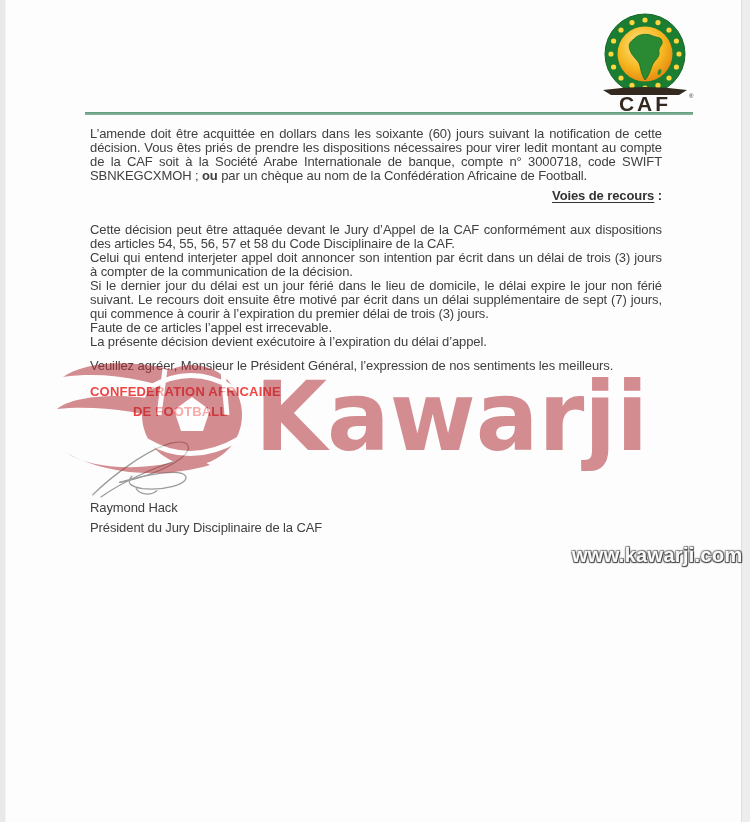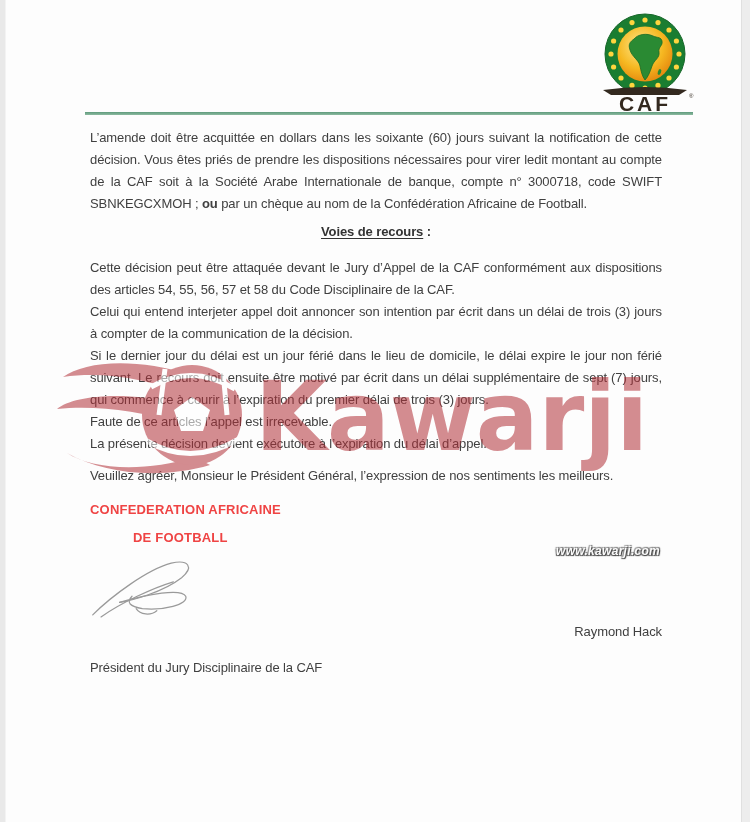--- a/index.html
+++ b/index.html
@@ -11,43 +11,43 @@
   .scan-edge{position:absolute;top:0;height:100%;}
   .scan-edge.left{left:0;width:5px;background:#e9e9e9;border-right:1px solid #f3f3f3;}
   .scan-edge.right{left:741px;width:9px;background:#ededed;border-left:1px solid #e0e0e0;}
 
   .logo{position:absolute;left:597px;top:13px;width:100px;height:100px;}
   .green-rule{position:absolute;left:85px;top:112px;width:608px;height:3px;
     background:linear-gradient(#5f9a7c,#8dbba1);}
 
   .doc-body{
     position:absolute;left:90px;top:127px;width:572px;
-    font-size:13px;line-height:22px;letter-spacing:-0.1px;
+    font-size:13px;line-height:14px;letter-spacing:-0.1px;
     color:#404040;text-align:justify;
   }
   .doc-body p{margin:0;}
   p.p1{margin-bottom:6px;}
-  p.recours{margin-bottom:14px;font-weight:bold;color:#333;text-align:center;}
+  p.recours{margin-bottom:20px;font-weight:bold;color:#333;text-align:right;}
   .recours .underlined{text-decoration:underline;text-underline-offset:2px;}
   p.closing{margin-top:10px;margin-bottom:12px;text-align:left;}
   p.org-line{font-weight:bold;color:#ef4444;text-align:left;letter-spacing:0.2px;}
   p.org-line.first{margin-bottom:6px;}
-  p.org-line.second{margin-bottom:6px;padding-left:43px;}
+  p.org-line.second{margin-bottom:16px;padding-left:43px;}
   .signature-block{position:relative;height:66px;margin-top:2px;}
   .signature-block svg{position:absolute;left:0px;top:2px;}
-  p.signer-name{margin-bottom:14px;text-align:right;}
+  p.signer-name{margin-bottom:6px;text-align:left;}
   p.signer-title{text-align:left;}
 
   .watermark{
     position:absolute;left:55px;top:345px;width:640px;height:135px;
     opacity:0.55;pointer-events:none;
   }
   .site-watermark{
-    position:absolute;left:556px;top:544px;
-    font-size:12px;font-weight:bold;font-style:italic;
+    position:absolute;left:572px;top:544px;
+    font-size:20px;font-weight:bold;
     color:#fafafa;letter-spacing:0.3px;
     text-shadow:1px 1px 1px #3f3f3f,-1px -1px 1px #9a9a9a,1px -1px 1px #6f6f6f,-1px 1px 1px #5c5c5c;
   }
 </style>
 </head>
 <body>
 
 <div class="scan-edge left"></div>
 <div class="scan-edge right"></div>
 

